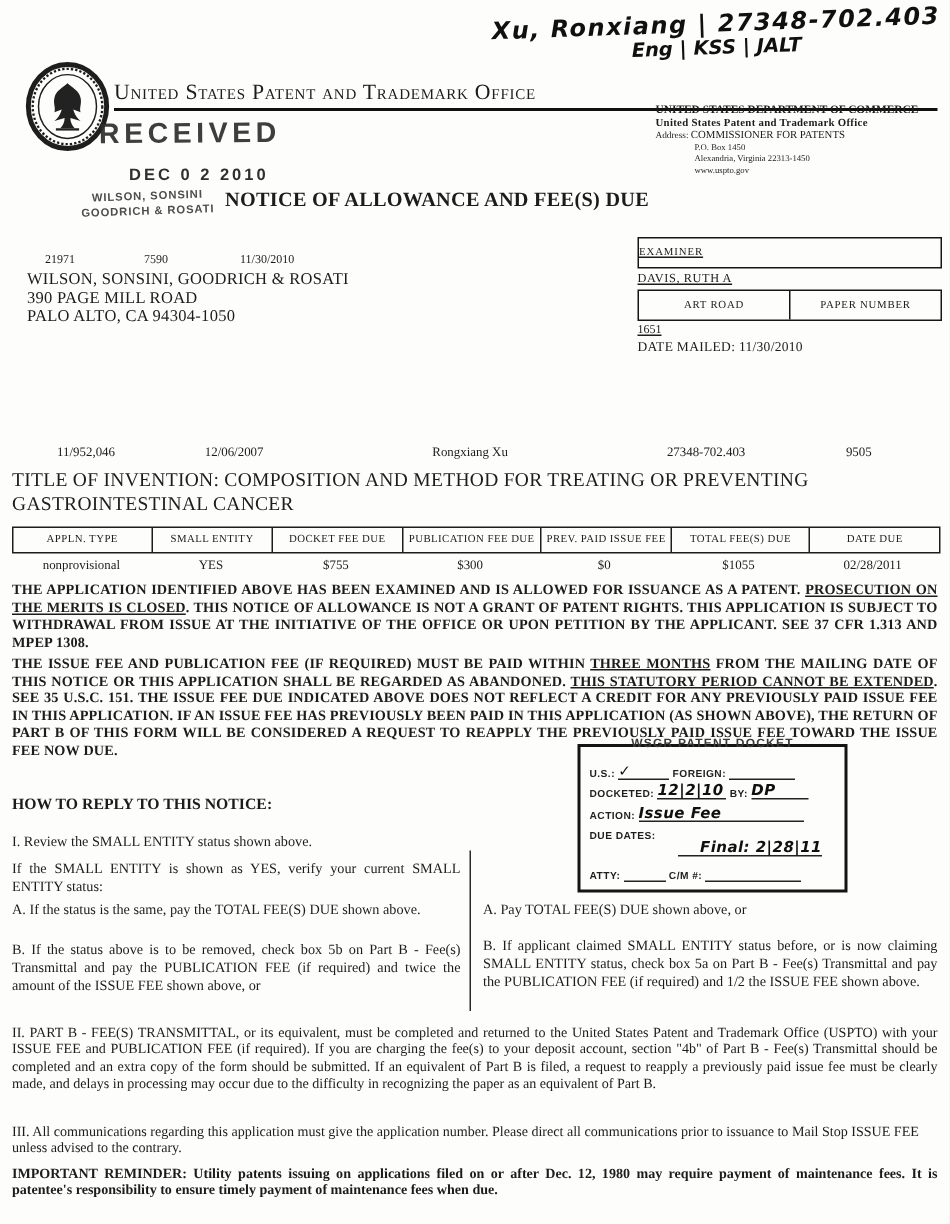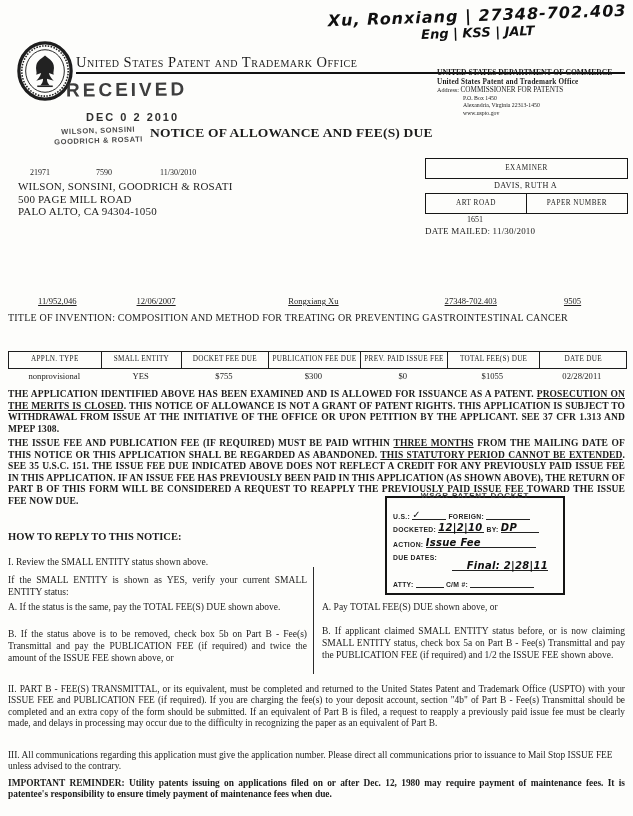--- a/index.html
+++ b/index.html
@@ -7,21 +7,21 @@
   .page{
     position:relative; width:633px; height:816px; margin:0 auto;
     background:#fdfdfb; color:#1c1c1c;
     font-family:"Liberation Serif", serif;
     overflow:hidden;
   }
   .abs{position:absolute;}
   .sans{font-family:"Liberation Sans", sans-serif;}
   .b{font-weight:bold;}
   .jus{text-align:justify;}
-  .ctr{text-align:center;}
+  .ctr{text-decoration:underline;}
   .hand{
     font-family:"DejaVu Sans", sans-serif; font-style:italic; font-weight:bold;
     color:#101010;
   }
   
   .hw-top{right:6px; top:6px; text-align:center; transform:rotate(-2deg);}
   .hw-top .l1{font-size:16px; letter-spacing:1px;}
   .hw-top .l2{font-size:13px;}
   
   .seal{left:16px; top:40px;}
@@ -51,26 +51,26 @@
   .corr-codes .k1{width:64px;}
   .corr-codes .k2{width:62px;}
   .corr-addr{left:18px; top:180px; font-size:11px; line-height:12.5px; letter-spacing:.2px;}
   
   .tbl{left:8px; width:617px; display:flex; border:1.5px solid #1d1d1d;}
   .tbl .th{font-size:7.2px; letter-spacing:.3px; text-align:center; line-height:15px; border-right:1.2px solid #1d1d1d; overflow:hidden; white-space:nowrap;}
   .tbl .th:last-child{border-right:none;}
   .vals{left:8px; width:617px; display:flex;}
   .vals .td{font-size:8.6px; text-align:center; overflow:hidden; white-space:nowrap;}
   .t1{top:277px; height:16px;}
-  .t1v{top:296px;text-decoration:underline;}
+  .t1v{top:296px;}
   .w1a{width:16%;} .w1b{width:16%;} .w1c{width:35%;} .w1d{width:16%;} .w1e{width:17%;}
   .t2{top:351px; height:16px;}
   .t2v{top:371px;}
   .w2a{width:15%;} .w2b{width:13%;} .w2c{width:14%;} .w2d{width:15%;} .w2e{width:14%;} .w2f{width:15%;} .w2g{width:14%;}
-  .title-line{left:8px; top:312px; width:617px; font-size:10px; letter-spacing:.2px;}
+  .title-line{left:8px; top:312px; width:617px; font-size:13px; letter-spacing:.2px;}
   
   .para{left:8px; width:617px; font-size:9.5px; line-height:11.6px; letter-spacing:.1px;}
   .p1{top:389px;}
   .p2{top:438px;}
   
   .docket{left:385px; top:496px; width:176px; height:95px; border:2px solid #141414; z-index:5;}
   .docket .row{position:absolute; left:6px; right:5px; font-size:6.8px; font-family:"Liberation Sans",sans-serif; font-weight:bold; color:#1f1f1f; letter-spacing:.3px;}
   .docket .title{top:-7px; left:0; right:0; text-align:center; font-size:8px; color:#3a3a3a; letter-spacing:.8px;}
   .dline{display:inline-block; border-bottom:1px solid #222; height:8px; vertical-align:bottom;}
   .hv{font-size:10px; line-height:8px;}
@@ -142,21 +142,21 @@
   <div class="abs au-val ctr">1651</div>
   <div class="abs date-mailed">DATE MAILED: 11/30/2010</div>
 
   <div class="abs corr-codes">
     <span class="k1">21971</span>
     <span class="k2">7590</span>
     <span>11/30/2010</span>
   </div>
   <div class="abs corr-addr">
     <div>WILSON, SONSINI, GOODRICH &amp; ROSATI</div>
-    <div>500 PAGE MILL ROAD</div>
+    <div>390 PAGE MILL ROAD</div>
     <div>PALO ALTO, CA 94304-1050</div>
   </div>
 
   <div class="abs vals t1v">
     <div class="td w1a">11/952,046</div>
     <div class="td w1b">12/06/2007</div>
     <div class="td w1c">Rongxiang Xu</div>
     <div class="td w1d">27348-702.403</div>
     <div class="td w1e">9505</div>
   </div>

